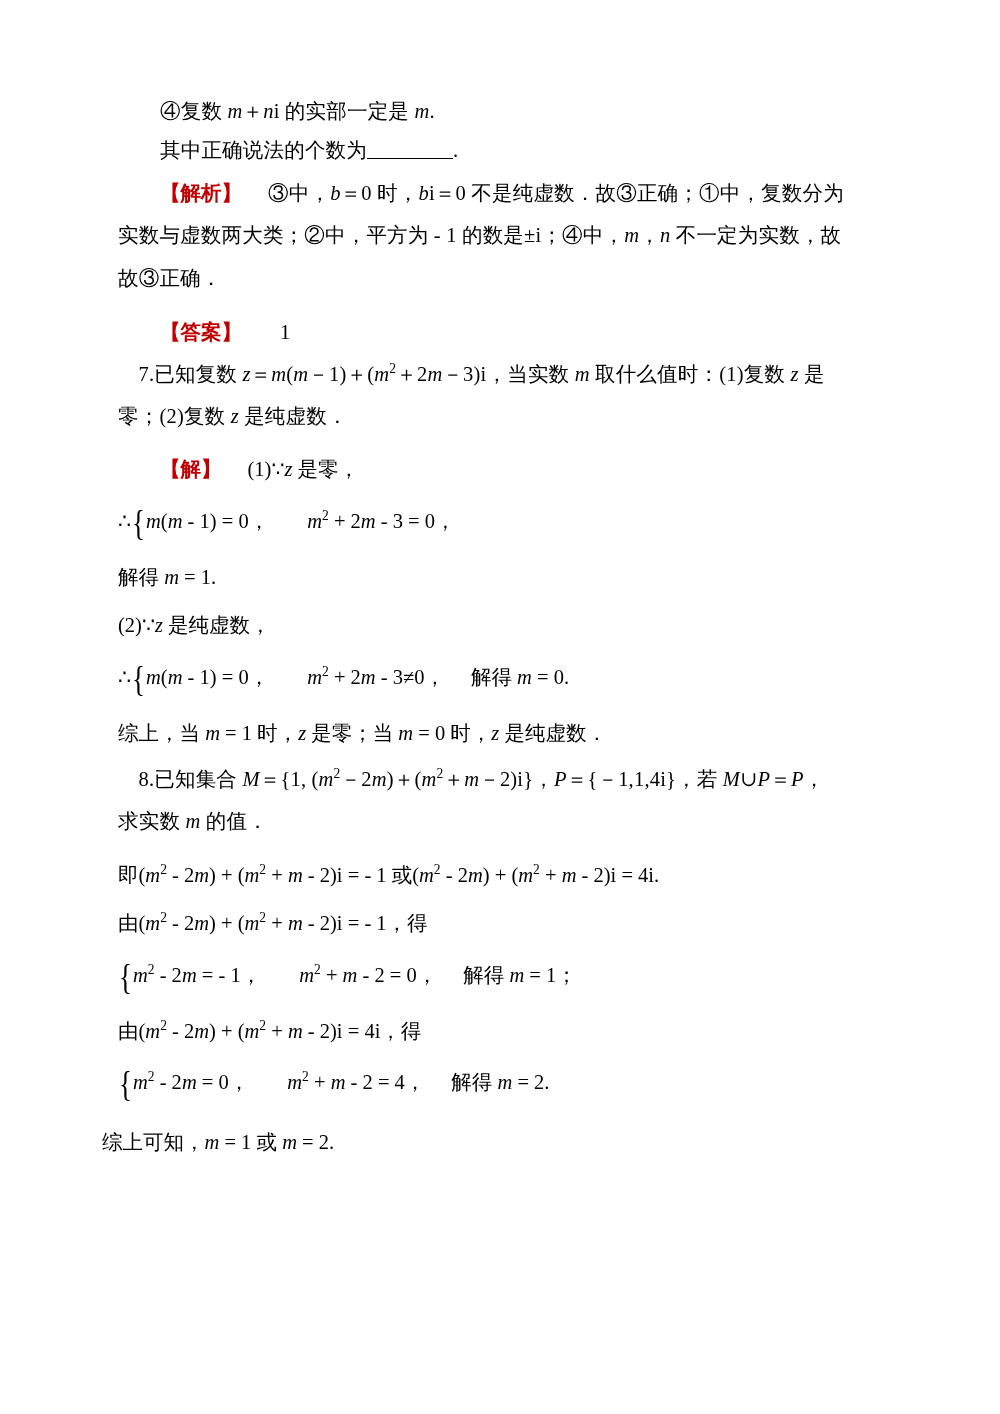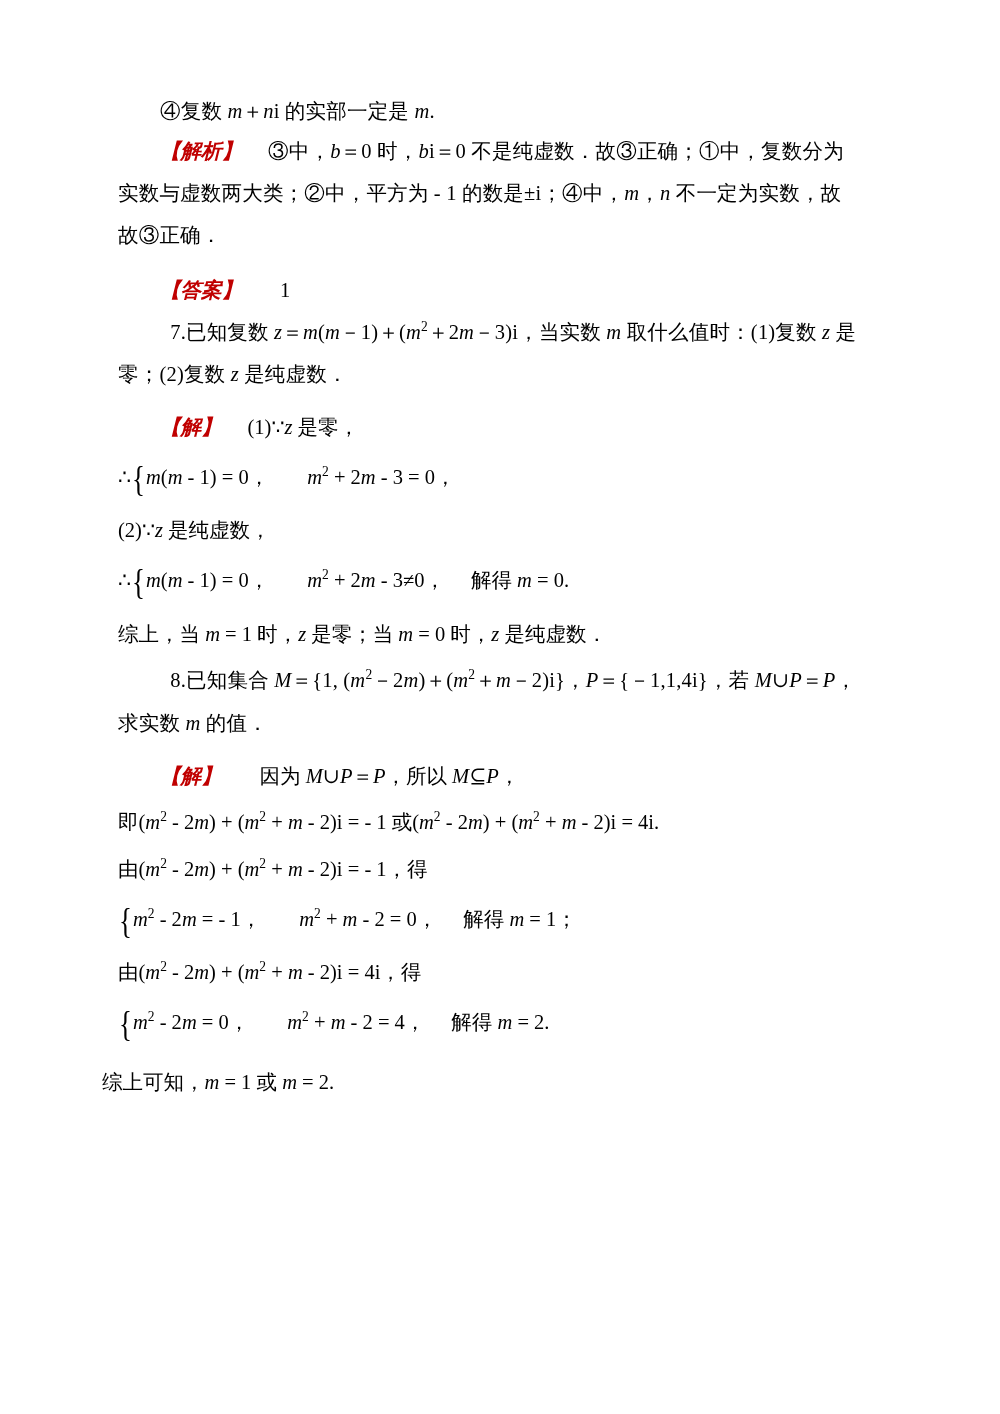--- a/index.html
+++ b/index.html
@@ -33,37 +33,35 @@
     line-height: 1.52;
     margin: 0 0 11px 0;
     white-space: normal;
     letter-spacing: 0.2px;
   }
   .indent {
     text-indent: 2.05em;
   }
   .indent1 {
     text-indent: 1.0em;
-    text-align: center;
   }
   .tag {
     color: #c00000;
     font-weight: bold;
     font-family: "Liberation Sans", sans-serif;
     letter-spacing: 0px;
-    font-style: italic;
   }
   .it {
     font-style: italic;
     font-family: "Liberation Serif", serif;
   }
   .mathline {
     font-size: 20.5px;
     line-height: 1.5;
-    margin: 0 0 16px 0;
+    margin: 18px 0 16px 0;
   }
   .brace {
     font-size: 27px;
     vertical-align: -4px;
     display: inline-block;
     transform: scaleY(1.35);
     margin: 0 1px;
   }
   .gap {
     display: inline-block;
@@ -90,20 +88,23 @@
 </head>
 <body>
 
 <div class="page">
   <div class="content">
 
     <div class="line indent l1">
       <span>④复数&nbsp;<span class="it">m</span>＋<span class="it">n</span>i&nbsp;的实部一定是&nbsp;<span class="it">m</span>.</span>
     </div>
 
+    <div class="line indent">
+      <span>其中正确说法的个数为</span><span class="blank"></span>.
+    </div>
 
     <div class="line indent">
       <span class="tag">【解析】</span><span class="gap"></span>③中，<span class="it">b</span>＝0 时，<span class="it">b</span>i＝0 不是纯虚数．故③正确；①中，复数分为
     </div>
 
     <div class="line">
       实数与虚数两大类；②中，平方为 - 1 的数是±i；④中，<span class="it">m</span>，<span class="it">n</span> 不一定为实数，故
     </div>
 
     <div class="line big-gap">
@@ -124,20 +125,23 @@
     </div>
 
     <div class="mathline indent">
       <span class="tag">【解】</span><span class="gap"></span>(1)∵<span class="it">z</span> 是零，
     </div>
 
     <div class="mathline">
       ∴<span class="brace">{</span><span class="it">m</span>(<span class="it">m</span> - 1) = 0，<span class="gap2"></span><span class="it">m</span><sup>2</sup> + 2<span class="it">m</span> - 3 = 0，
     </div>
 
+    <div class="mathline">
+      解得 <span class="it">m</span> = 1.
+    </div>
 
     <div class="mathline">
       (2)∵<span class="it">z</span> 是纯虚数，
     </div>
 
     <div class="mathline">
       ∴<span class="brace">{</span><span class="it">m</span>(<span class="it">m</span> - 1) = 0，<span class="gap2"></span><span class="it">m</span><sup>2</sup> + 2<span class="it">m</span> - 3≠0，<span class="gap"></span>解得 <span class="it">m</span> = 0.
     </div>
 
     <div class="mathline">
@@ -145,23 +149,20 @@
     </div>
 
     <div class="line indent1">
       8.已知集合 <span class="it">M</span>＝{1, (<span class="it">m</span><sup>2</sup>－2<span class="it">m</span>)＋(<span class="it">m</span><sup>2</sup>＋<span class="it">m</span>－2)i}，<span class="it">P</span>＝{－1,1,4i}，若 <span class="it">M</span>∪<span class="it">P</span>＝<span class="it">P</span>，
     </div>
 
     <div class="line big-gap">
       求实数 <span class="it">m</span> 的值．
     </div>
 
-    <div class="mathline indent">
-      <span class="tag">【解】</span><span class="gap2"></span>因为 <span class="it">M</span>∪<span class="it">P</span>＝<span class="it">P</span>，所以 <span class="it">M</span>⊆<span class="it">P</span>，
-    </div>
 
     <div class="mathline">
       即(<span class="it">m</span><sup>2</sup> - 2<span class="it">m</span>) + (<span class="it">m</span><sup>2</sup> + <span class="it">m</span> - 2)i = - 1 或(<span class="it">m</span><sup>2</sup> - 2<span class="it">m</span>) + (<span class="it">m</span><sup>2</sup> + <span class="it">m</span> - 2)i = 4i.
     </div>
 
     <div class="mathline">
       由(<span class="it">m</span><sup>2</sup> - 2<span class="it">m</span>) + (<span class="it">m</span><sup>2</sup> + <span class="it">m</span> - 2)i = - 1，得
     </div>
 
     <div class="mathline">

